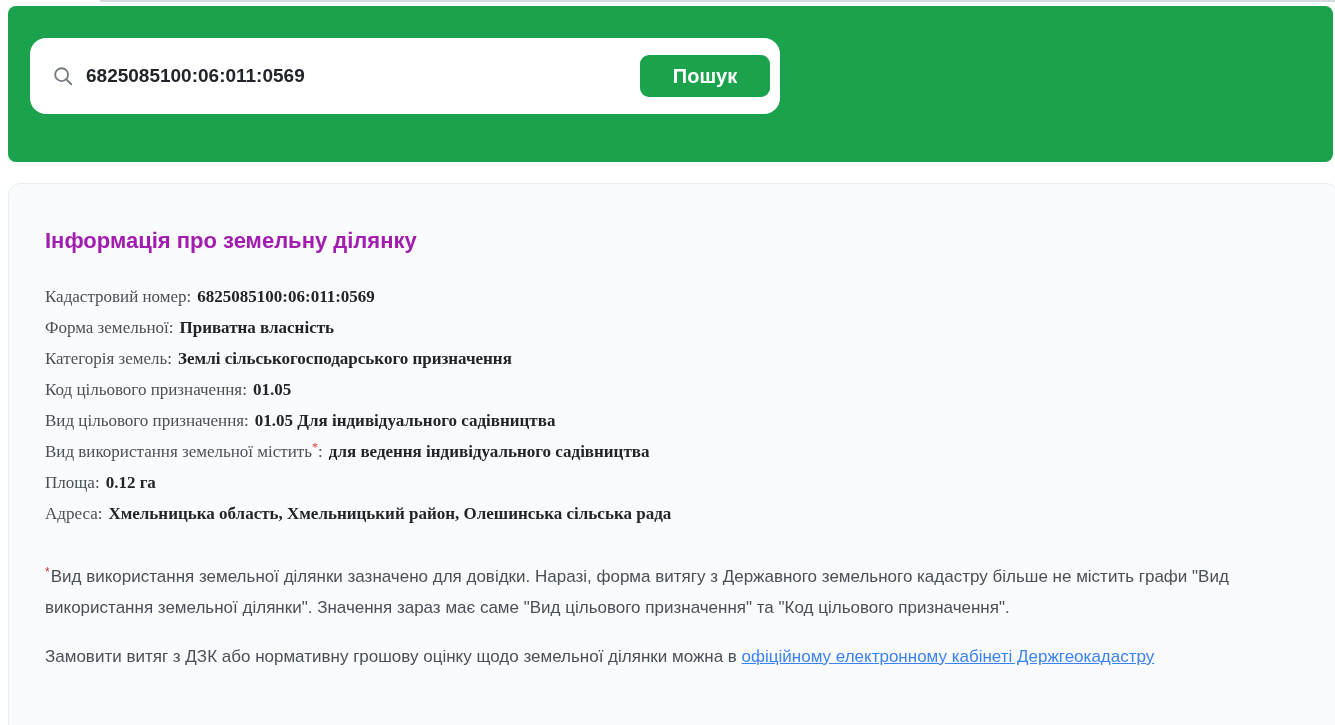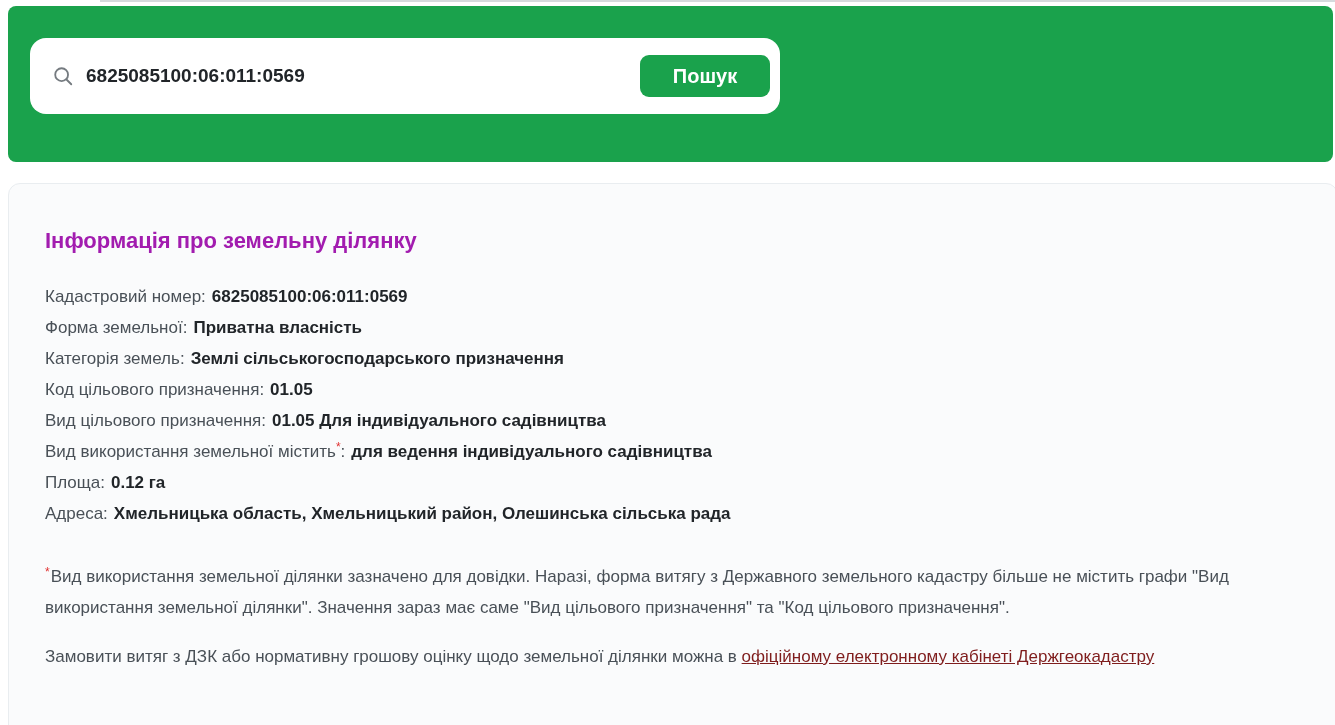--- a/index.html
+++ b/index.html
@@ -85,21 +85,21 @@
   }
 
   .card-title {
     margin: 0;
     font-size: 22px;
     line-height: 24px;
     font-weight: 700;
     color: #a21caf;
   }
 
-  .rows { margin-top: 29px; }
+  .rows { margin-top: 29px; font-family: Liberation Serif, serif; }
   .row {
     font-size: 17px;
     line-height: 29px;
     color: #495057;
     white-space: nowrap;
   }
   .row .value {
     font-weight: 700;
     color: #212529;
     margin-left: 6px;
@@ -122,21 +122,21 @@
   .footnote .mark { margin-right: 1px; }
 
   .order-info {
     margin-top: 20px;
     font-size: 17px;
     line-height: 29px;
     color: #495057;
     max-width: 1260px;
   }
   .order-info a {
-    color: #7f1d1d;
+    color: #3b82f6;
     text-decoration: underline;
     cursor: pointer;
   }
 </style>
 </head>
 <body>
 
 <div class="top-divider"></div>
 
 <div class="header">

